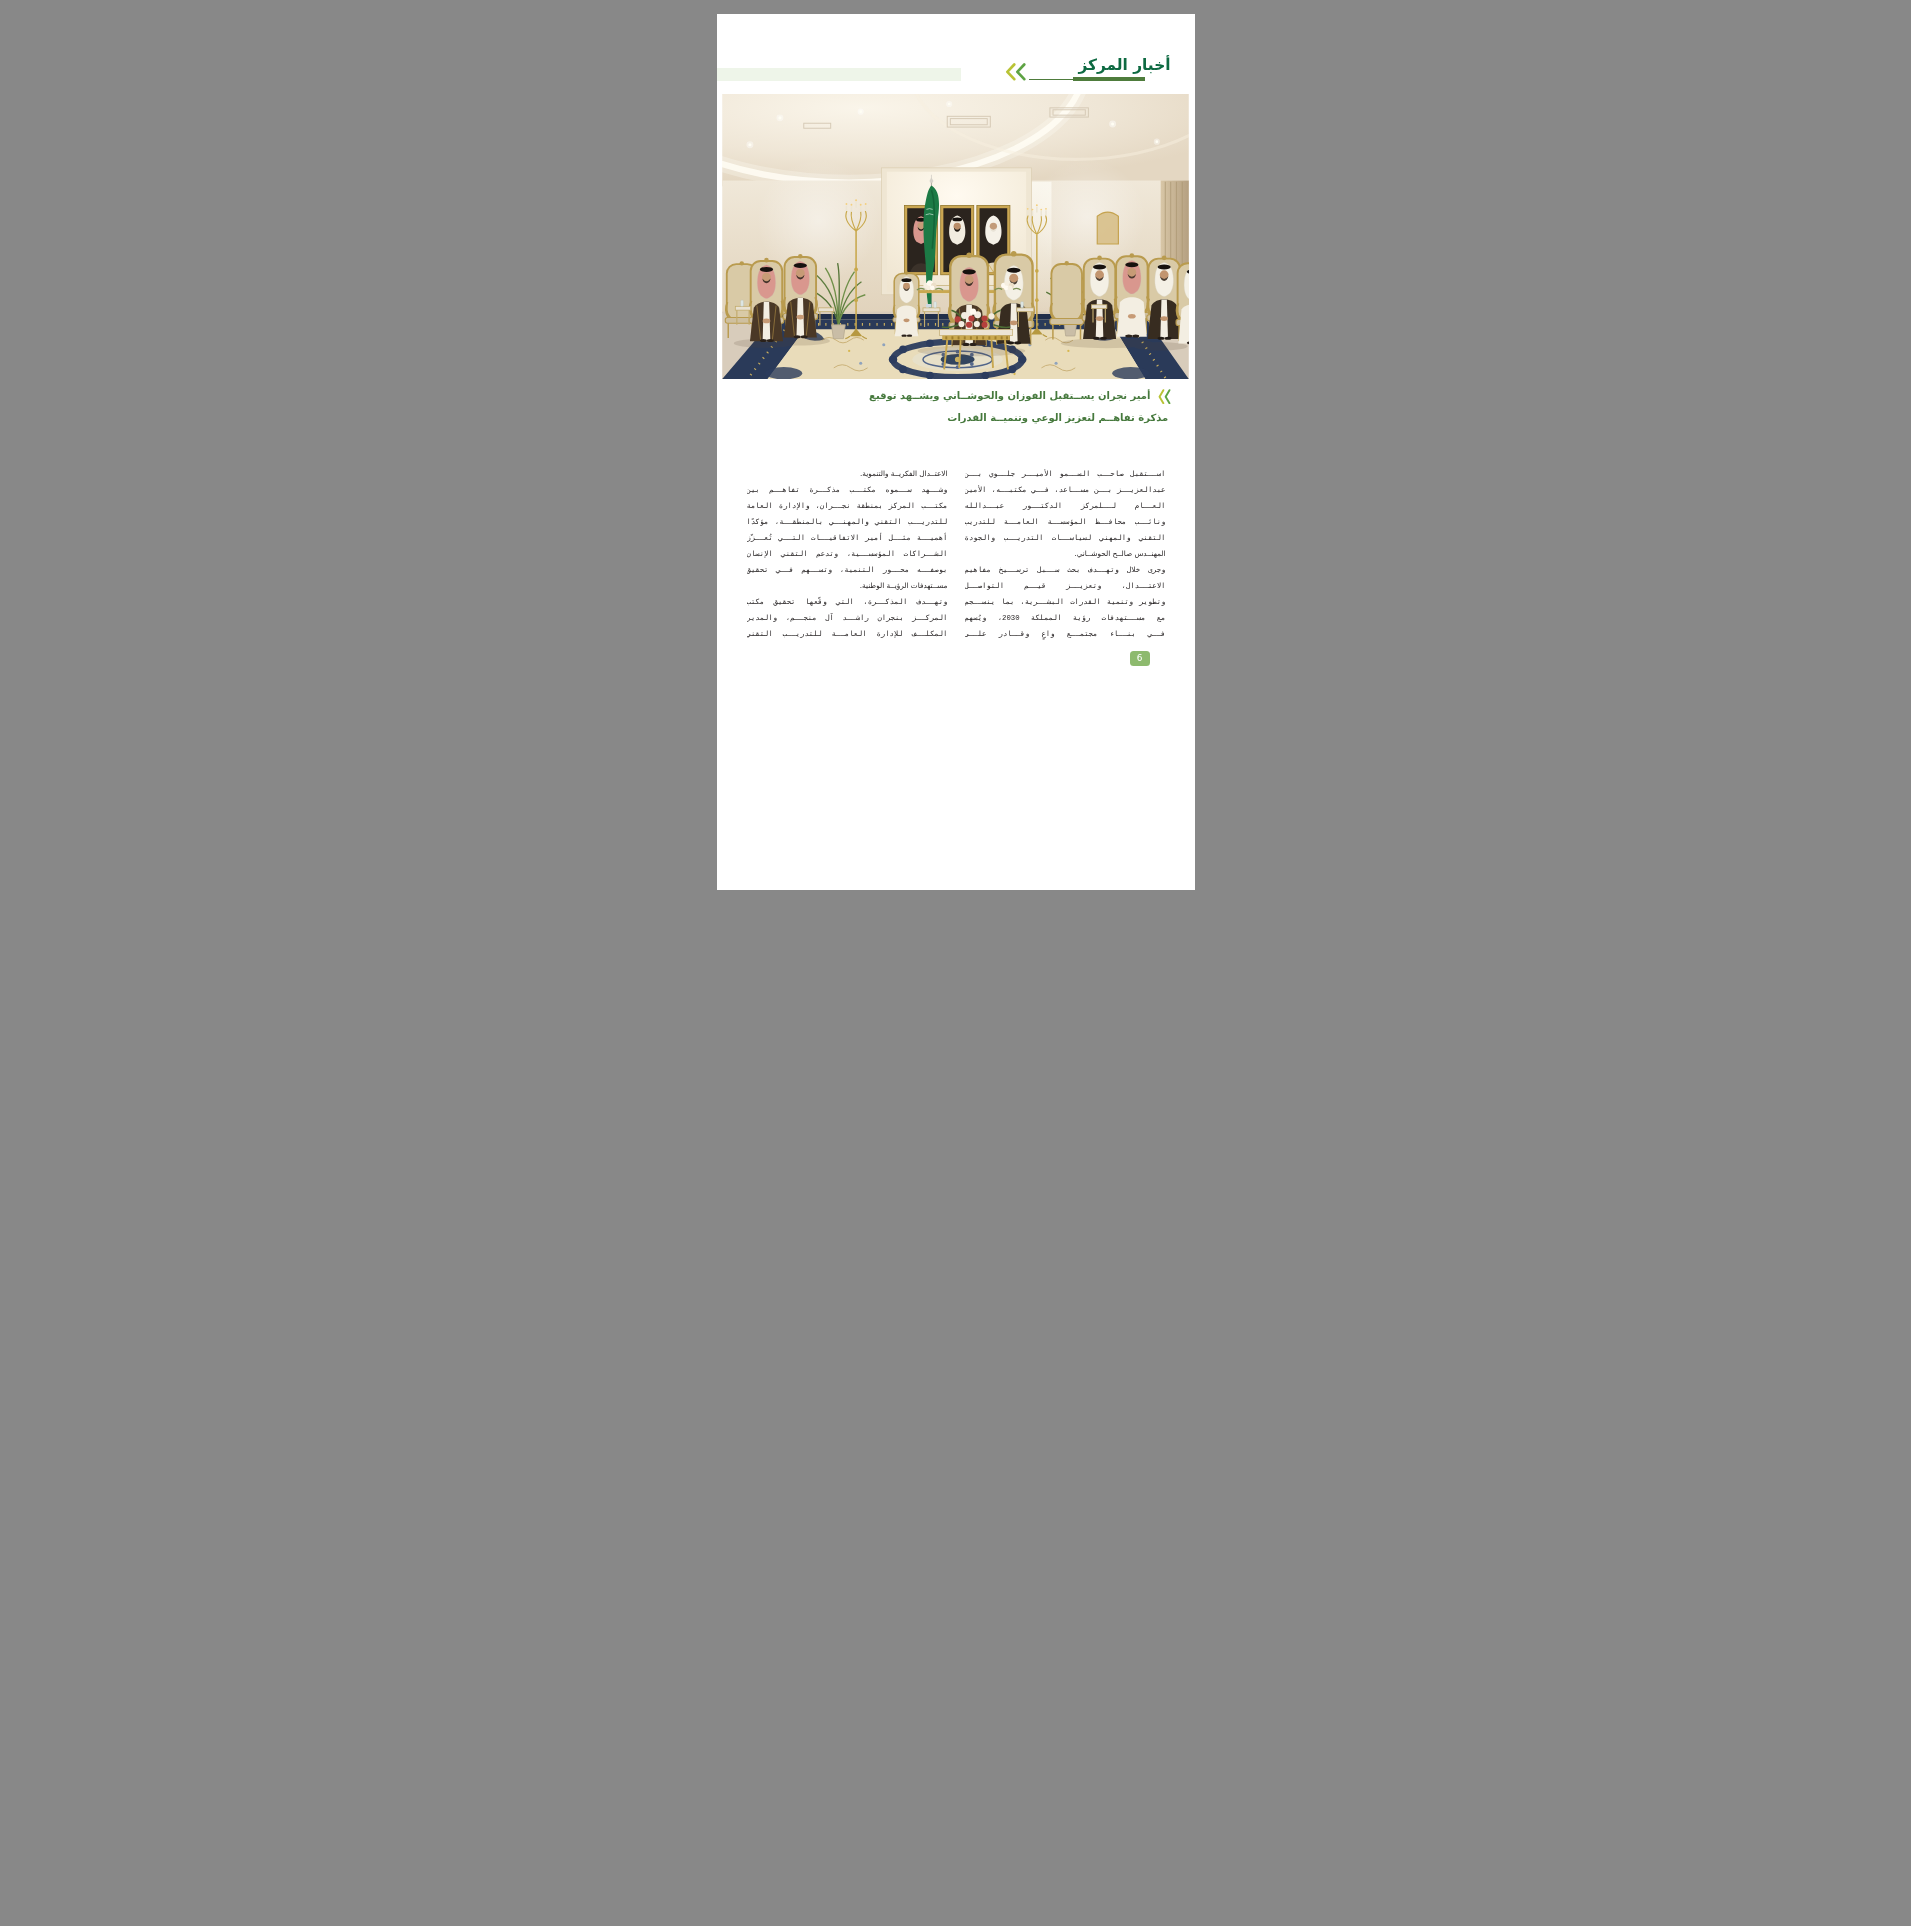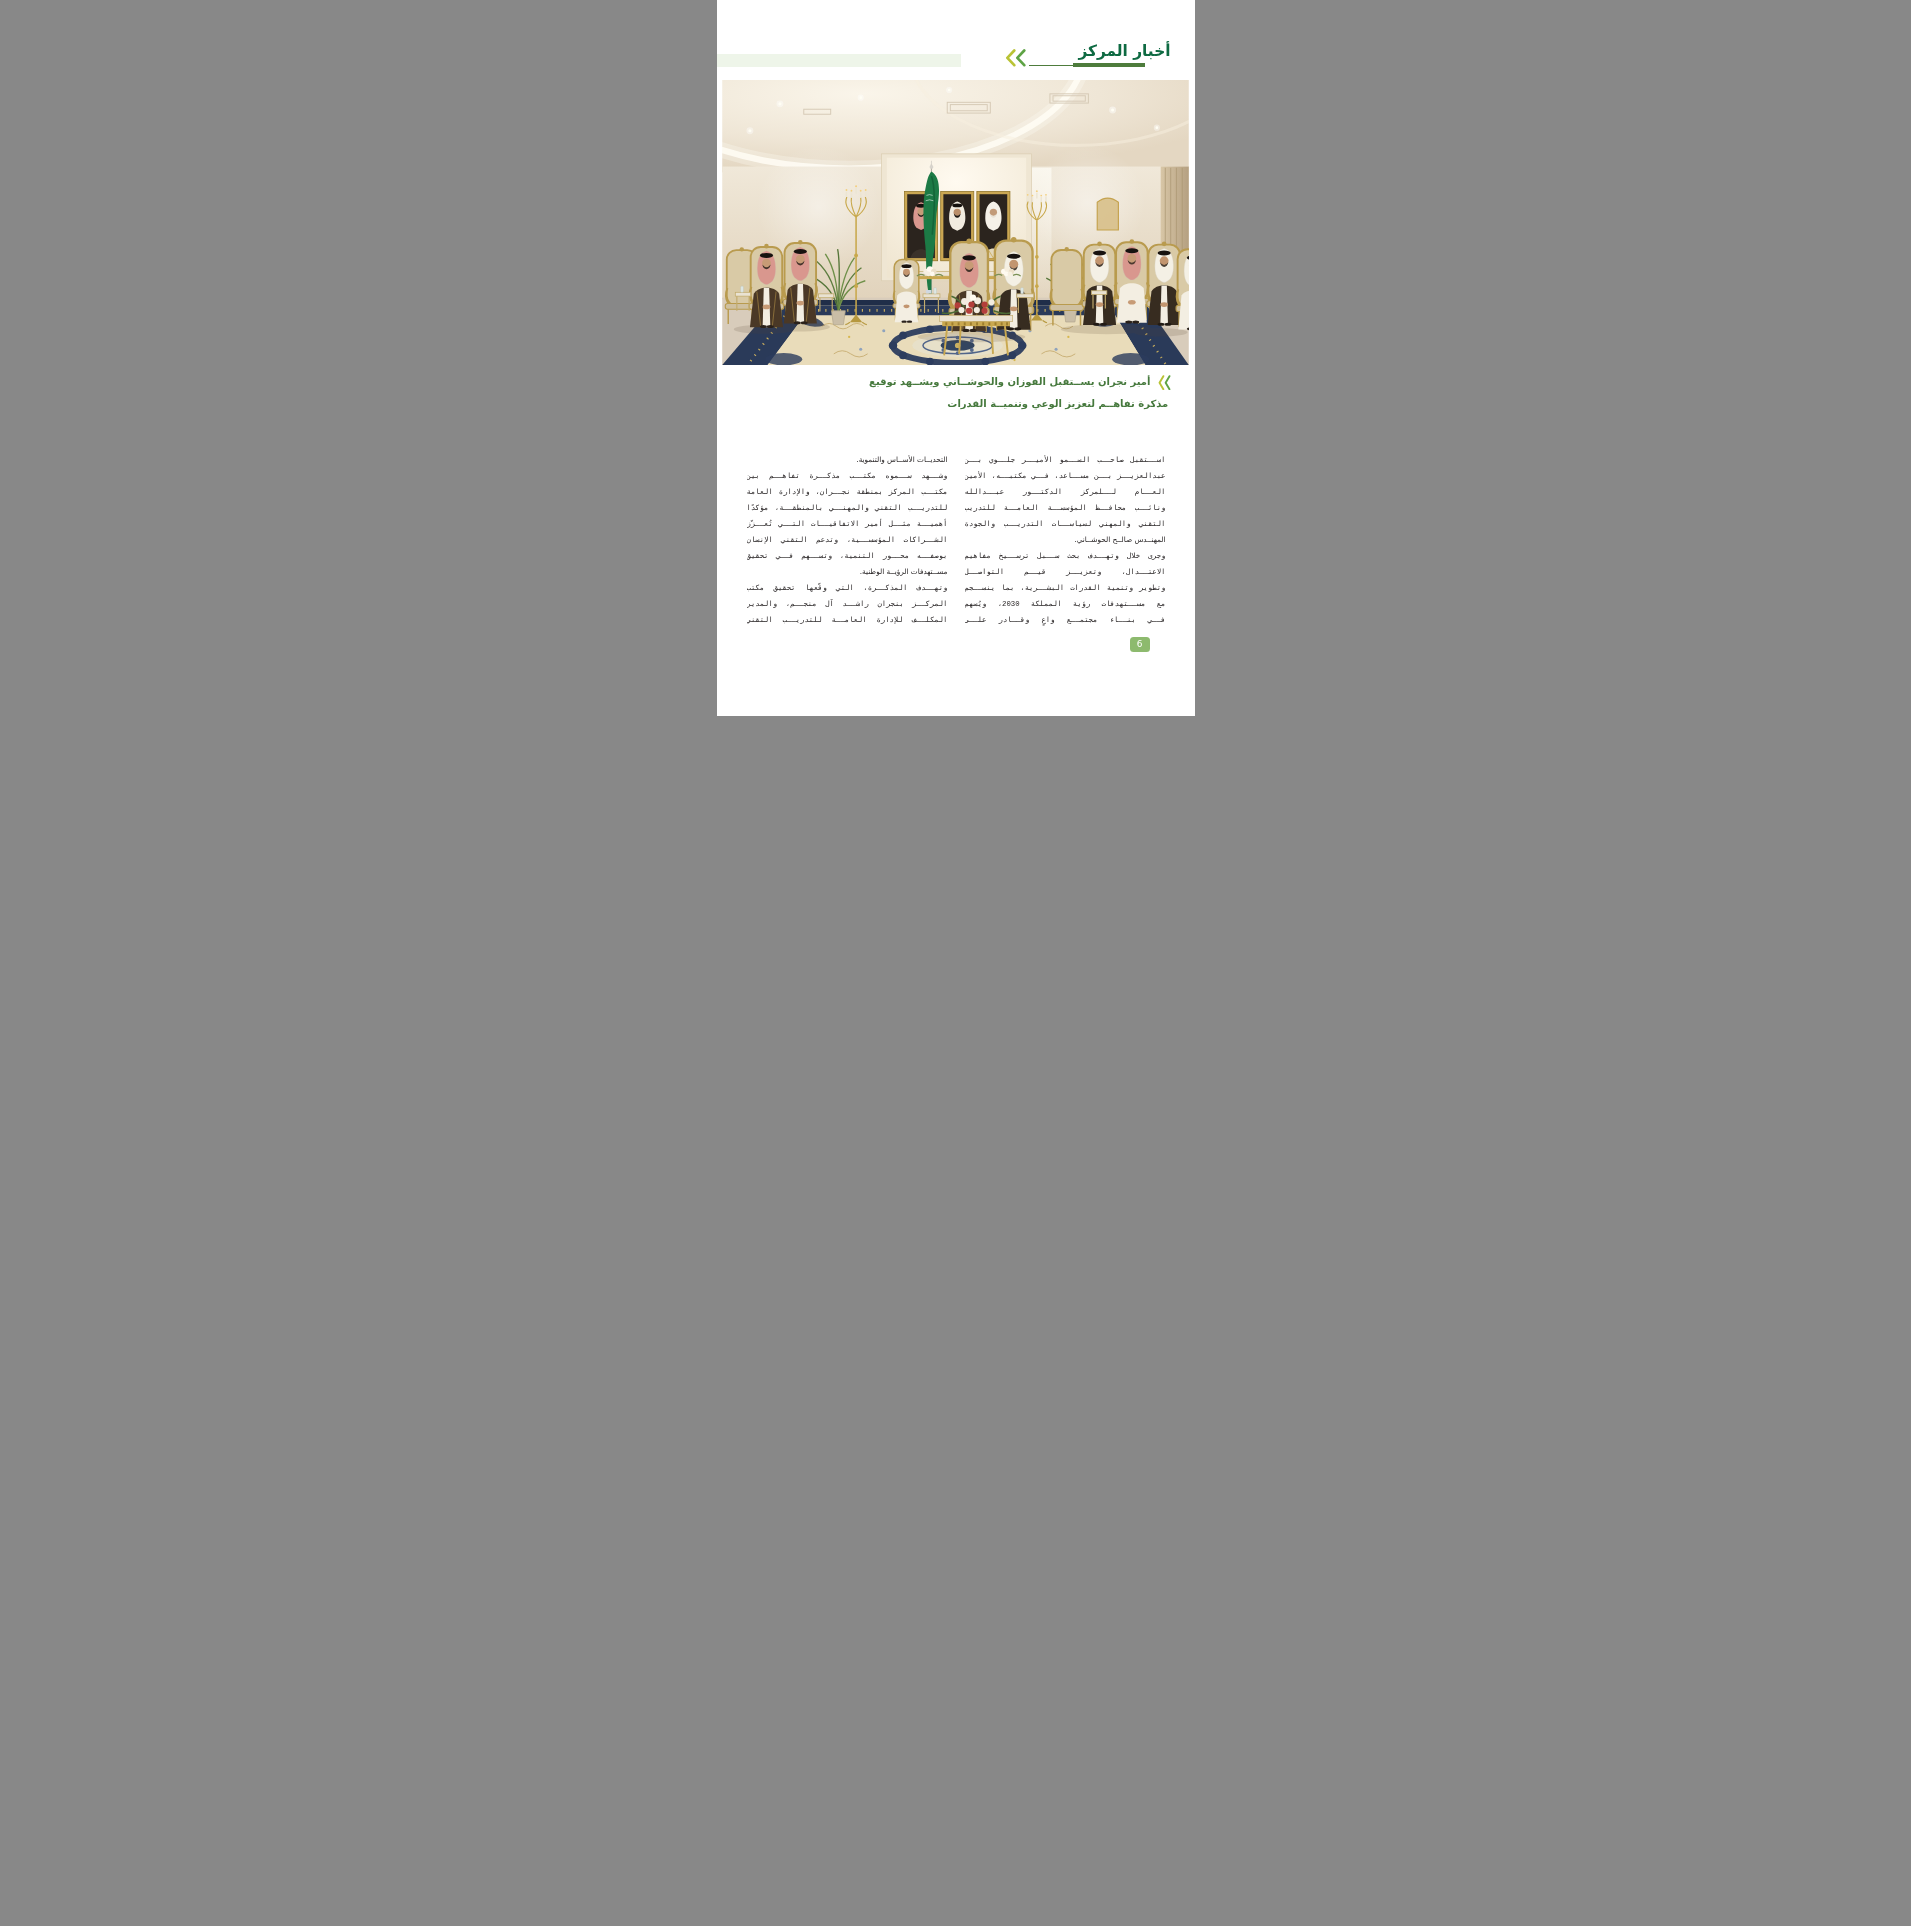--- a/index.html
+++ b/index.html
@@ -1,17 +1,17 @@
 <!DOCTYPE html>
 <html lang="ar" style="font-size:6.2px"><head>
 <meta charset="utf-8">
 <style>
   html,body{margin:0;padding:0;background:#888;}
   .page{
-    position:relative;width:478px;height:716px;margin:0 auto;
+    position:relative;width:478px;height:876px;margin:14px auto;
     background:#ffffff;overflow:hidden;
     font-family:"DejaVu Sans", sans-serif;
   }
   
   .strip{position:absolute;left:0;top:54px;width:244px;height:12.7px;background:#eef5e9;}
   .masthead-title{
     position:absolute;top:39px;right:24px;margin:0;
     font-size:15.4px;font-weight:bold;color:#0e6a42;line-height:25px;direction:rtl;
   }
   .hdr-chevrons{position:absolute;top:49px;right:168px;width:21.6px;height:17.7px;}
@@ -495,21 +495,21 @@
     <div class="bline j">التقني والمهني لسياســات التدريــب والجودة</div>
     <div class="bline e">المهنــدس صالــح الحوشــاني.</div>
     <div class="bline j">وجرى خلال وتهــدف بحث ســبل ترســيخ مفاهيم</div>
     <div class="bline j">الاعتــدال، وتعزيــز قيــم التواصــل الحضــاري،</div>
     <div class="bline j">وتطوير وتنمية القدرات البشــرية، بما ينســجم</div>
     <div class="bline j">مع مســتهدفات رؤية المملكة 2030، ويُسهم</div>
     <div class="bline j">فــي بنــاء مجتمــع واعٍ وقــادر علــى مواجهــة</div>
   </section>
 
   <section class="col col-left">
-    <div class="bline e">التحديــات الأســاس والتنموية.</div>
+    <div class="bline e">الاعتــدال الفكريــة والتنموية.</div>
     <div class="bline j">وشــهد ســموه مكتــب مذكــرة تفاهــم بين</div>
     <div class="bline j">مكتــب المركز بمنطقة نجــران، والإدارة العامة</div>
     <div class="bline j">للتدريــب التقني والمهنــي بالمنطقــة، مؤكدًا</div>
     <div class="bline j">أهميــة مثــل أمير الاتفاقيــات التــي تُعــزّز</div>
     <div class="bline j">الشــراكات المؤسســية، وتدعم التقني الإنسان</div>
     <div class="bline j">بوصفــه محــور التنمية، وتســهم فــي تحقيق</div>
     <div class="bline e">مســتهدفات الرؤيــة الوطنية.</div>
     <div class="bline j">وتهــدف المذكــرة، التي وقّعها تحقيق مكتب</div>
     <div class="bline j">المركــز بنجران راشــد آل منجــم، والمدير العام</div>
     <div class="bline j">المكلــف للإدارة العامــة للتدريــب التقني</div>

